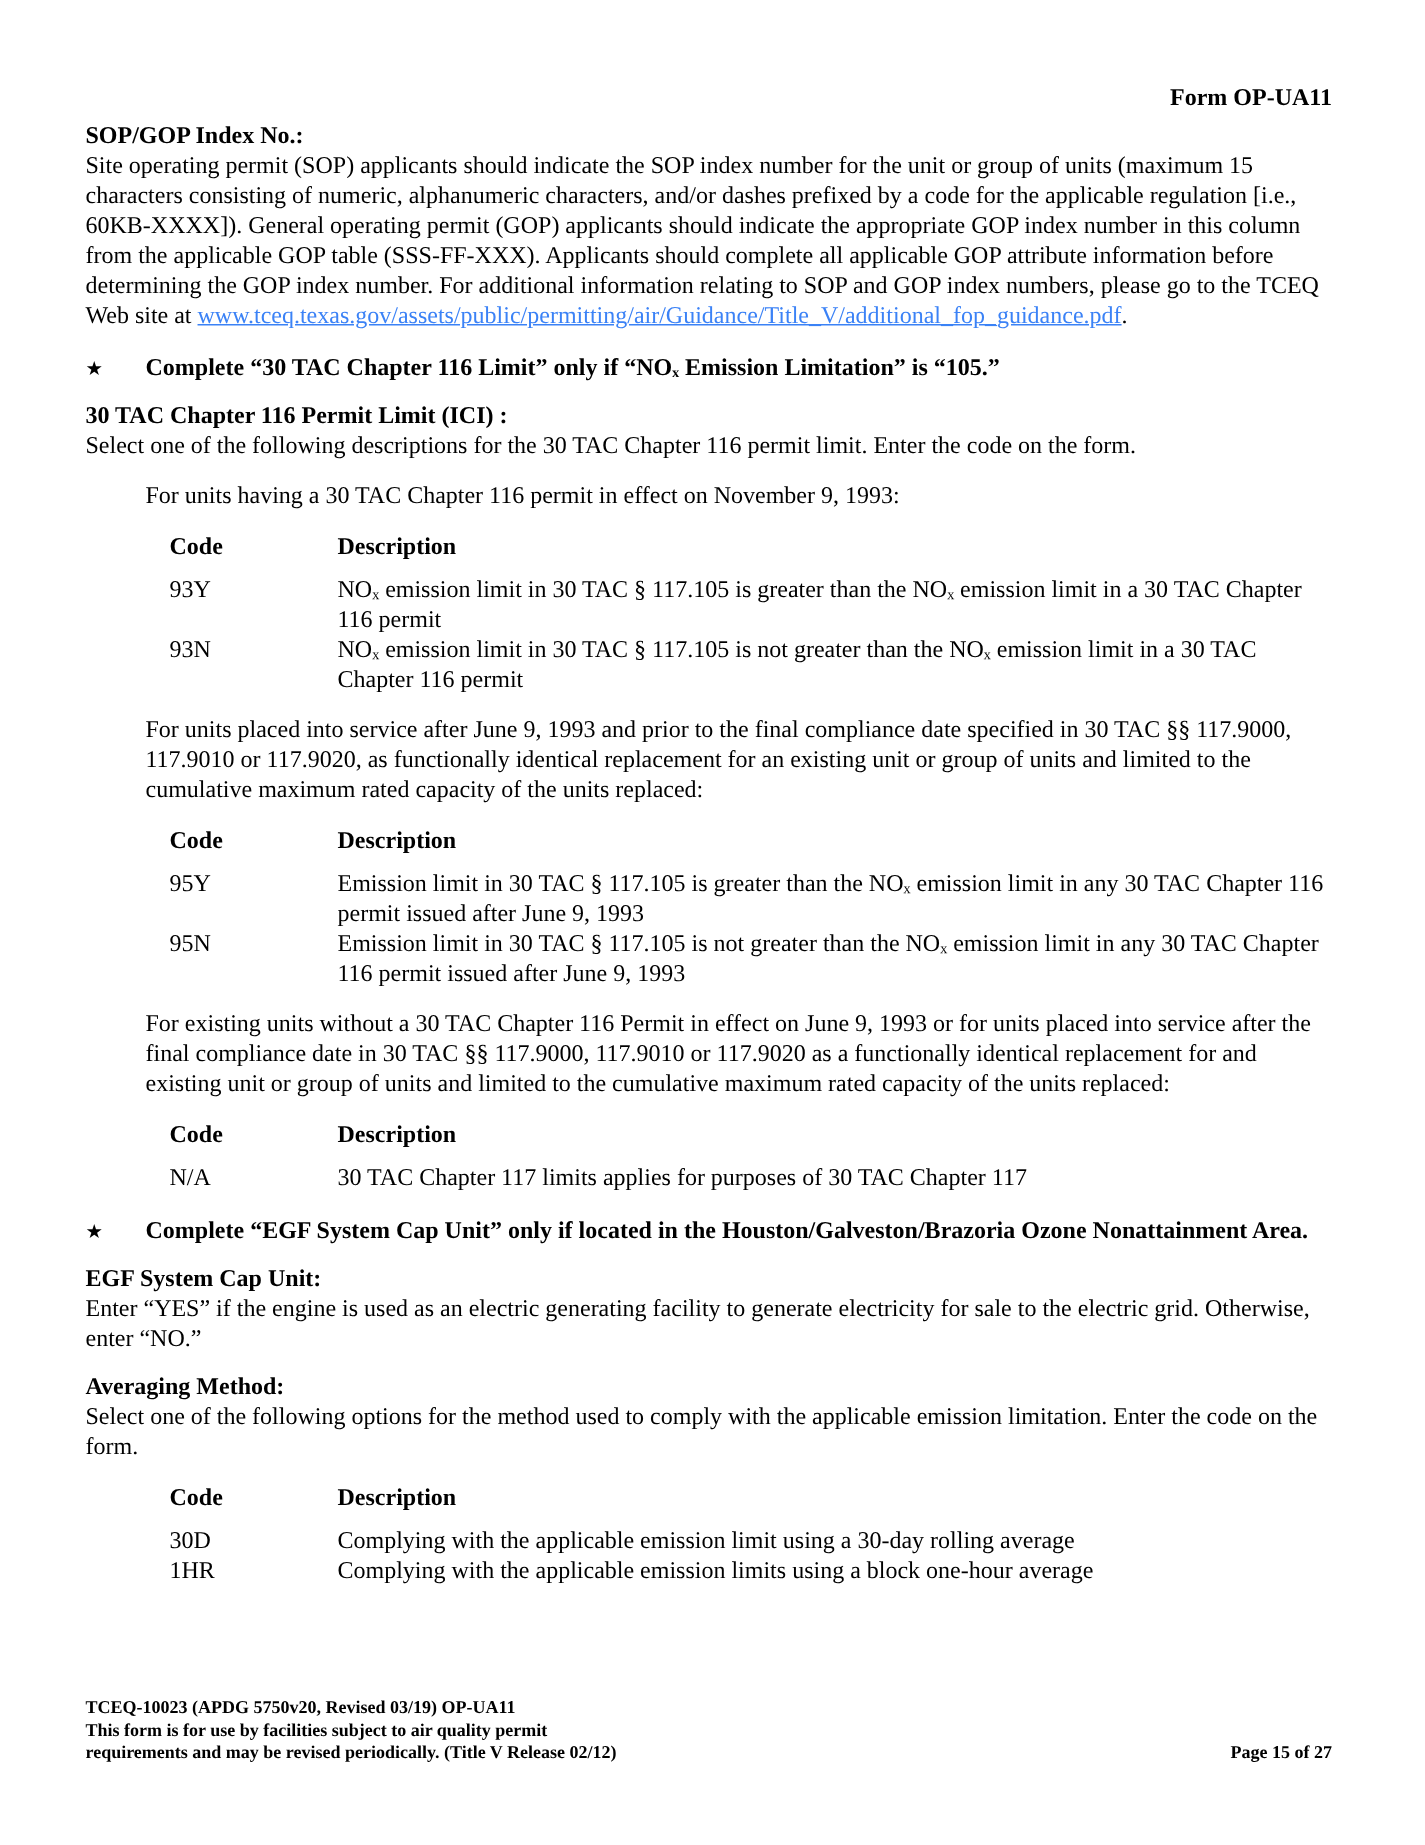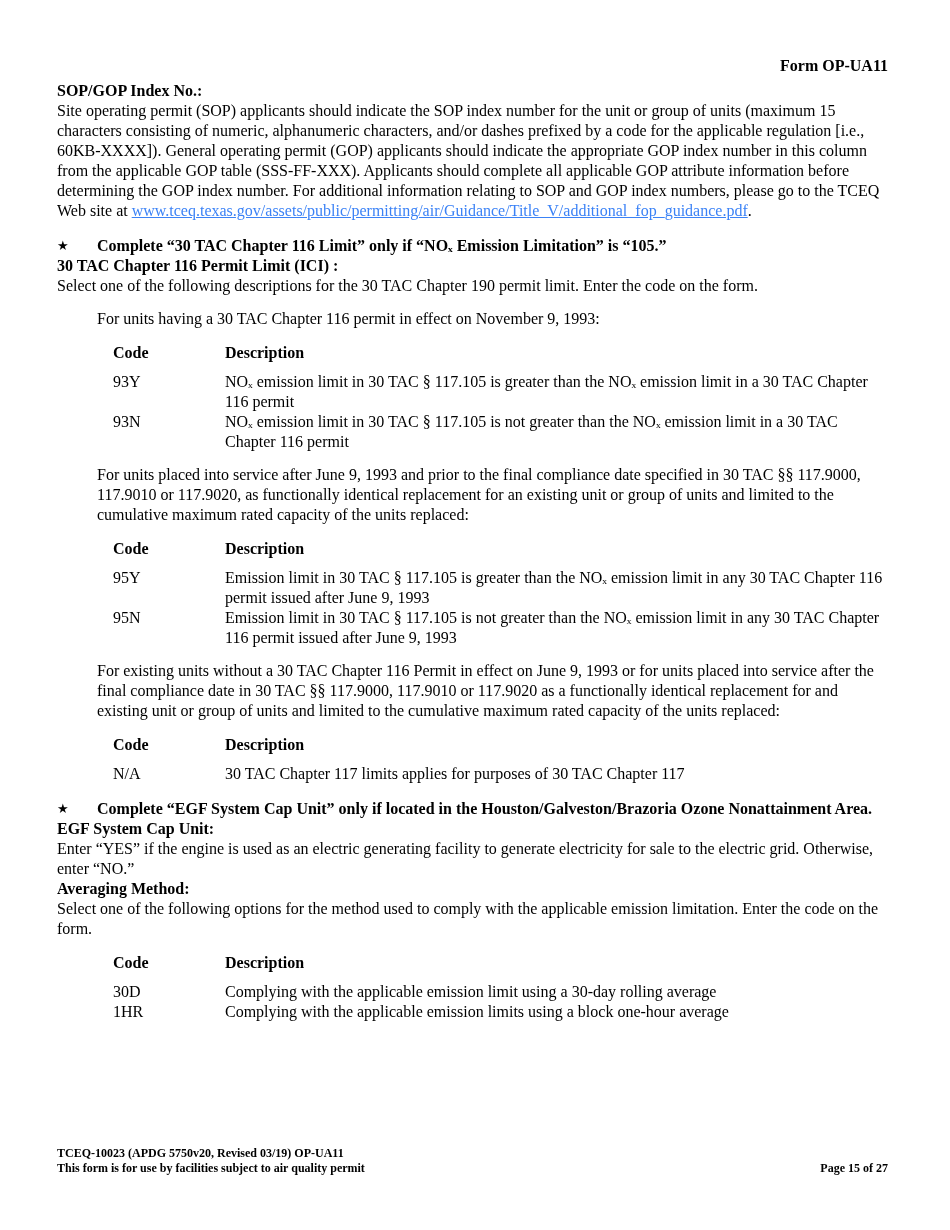--- a/index.html
+++ b/index.html
@@ -5,21 +5,21 @@
   * { margin: 0; padding: 0; box-sizing: border-box; }
   html, body { background: #ffffff; }
   body {
     width: 950px; height: 1230px;
     font-family: "Liberation Serif", "DejaVu Serif", serif;
     font-size: 16px; line-height: 1.25; color: #000;
     position: relative; overflow: hidden;
   }
   .page { position: relative; width: 950px; height: 1230px; padding: 56px 62px 0 57px; }
   .form-number { text-align: right; font-weight: bold; margin-bottom: 5px; }
-  .heading { font-weight: bold; }
+  .heading { font-weight: bold; margin-top: 12px; }
   .body-text { margin: 0; }
   .link { color: #3b82f6; text-decoration: underline; cursor: pointer; }
   .lead { margin-left: 40px; margin-top: 13px; }
   .codetable { margin-left: 56px; margin-top: 14px; display: grid; grid-template-columns: 112px 1fr; }
   .codetable .hdr { font-weight: bold; padding-bottom: 9px; }
   .codetable .cell { padding: 0; font-family: Liberation Serif, serif; }
   .star-item { display: flex; margin-top: 15px; }
   .star { width: 40px; font-size: 13px; padding-top: 2px; }
   .star-text { font-weight: bold; flex: 1; }
   .footer {
@@ -38,21 +38,21 @@
   <div class="heading" style="margin-top:0;">SOP/GOP Index No.:</div>
   <p class="body-text"><span>Site operating permit (SOP) applicants should indicate the SOP index number for the unit or group of units (maximum 15 characters consisting of numeric, alphanumeric characters, and/or dashes prefixed by a code for the applicable regulation [i.e., 60KB-XXXX]). General operating permit (GOP) applicants should indicate the appropriate GOP index number in this column from the applicable GOP table (SSS-FF-XXX). Applicants should complete all applicable GOP attribute information before determining the GOP index number. For additional information relating to SOP and GOP index numbers, please go to the TCEQ Web site at</span>
     <a class="link" href="#">www.tceq.texas.gov/assets/public/permitting/air/Guidance/Title_V/additional_fop_guidance.pdf</a><span>.</span></p>
 
   <div class="star-item">
     <span class="star">★</span>
     <span class="star-text">Complete “30 TAC Chapter 116 Limit” only if “NOₓ Emission Limitation” is “105.”</span>
   </div>
 
   <div class="heading">30 TAC Chapter 116 Permit Limit (ICI) :</div>
-  <p class="body-text">Select one of the following descriptions for the 30 TAC Chapter 190 permit limit. Enter the code on the form.</p>
+  <p class="body-text">Select one of the following descriptions for the 30 TAC Chapter 116 permit limit. Enter the code on the form.</p>
 
   <p class="lead">For units having a 30 TAC Chapter 116 permit in effect on November 9, 1993:</p>
   <div class="codetable">
     <div class="hdr">Code</div>
     <div class="hdr">Description</div>
     <div class="cell">93Y</div>
     <div class="cell">NOₓ emission limit in 30 TAC § 117.105 is greater than the NOₓ emission limit in a 30 TAC Chapter 116 permit</div>
     <div class="cell">93N</div>
     <div class="cell">NOₓ emission limit in 30 TAC § 117.105 is not greater than the NOₓ emission limit in a 30 TAC Chapter 116 permit</div>
   </div>
@@ -91,17 +91,18 @@
     <div class="cell">30D</div>
     <div class="cell">Complying with the applicable emission limit using a 30-day rolling average</div>
     <div class="cell">1HR</div>
     <div class="cell">Complying with the applicable emission limits using a block one-hour average</div>
   </div>
 
   <div class="footer">
     <div>
       <div>TCEQ-10023 (APDG 5750v20, Revised 03/19) OP-UA11</div>
       <div>This form is for use by facilities subject to air quality permit</div>
+      <div>requirements and may be revised periodically. (Title V Release 02/12)</div>
     </div>
     <div>Page 15 of 27</div>
   </div>
 
 </div>
 
 </body></html>

